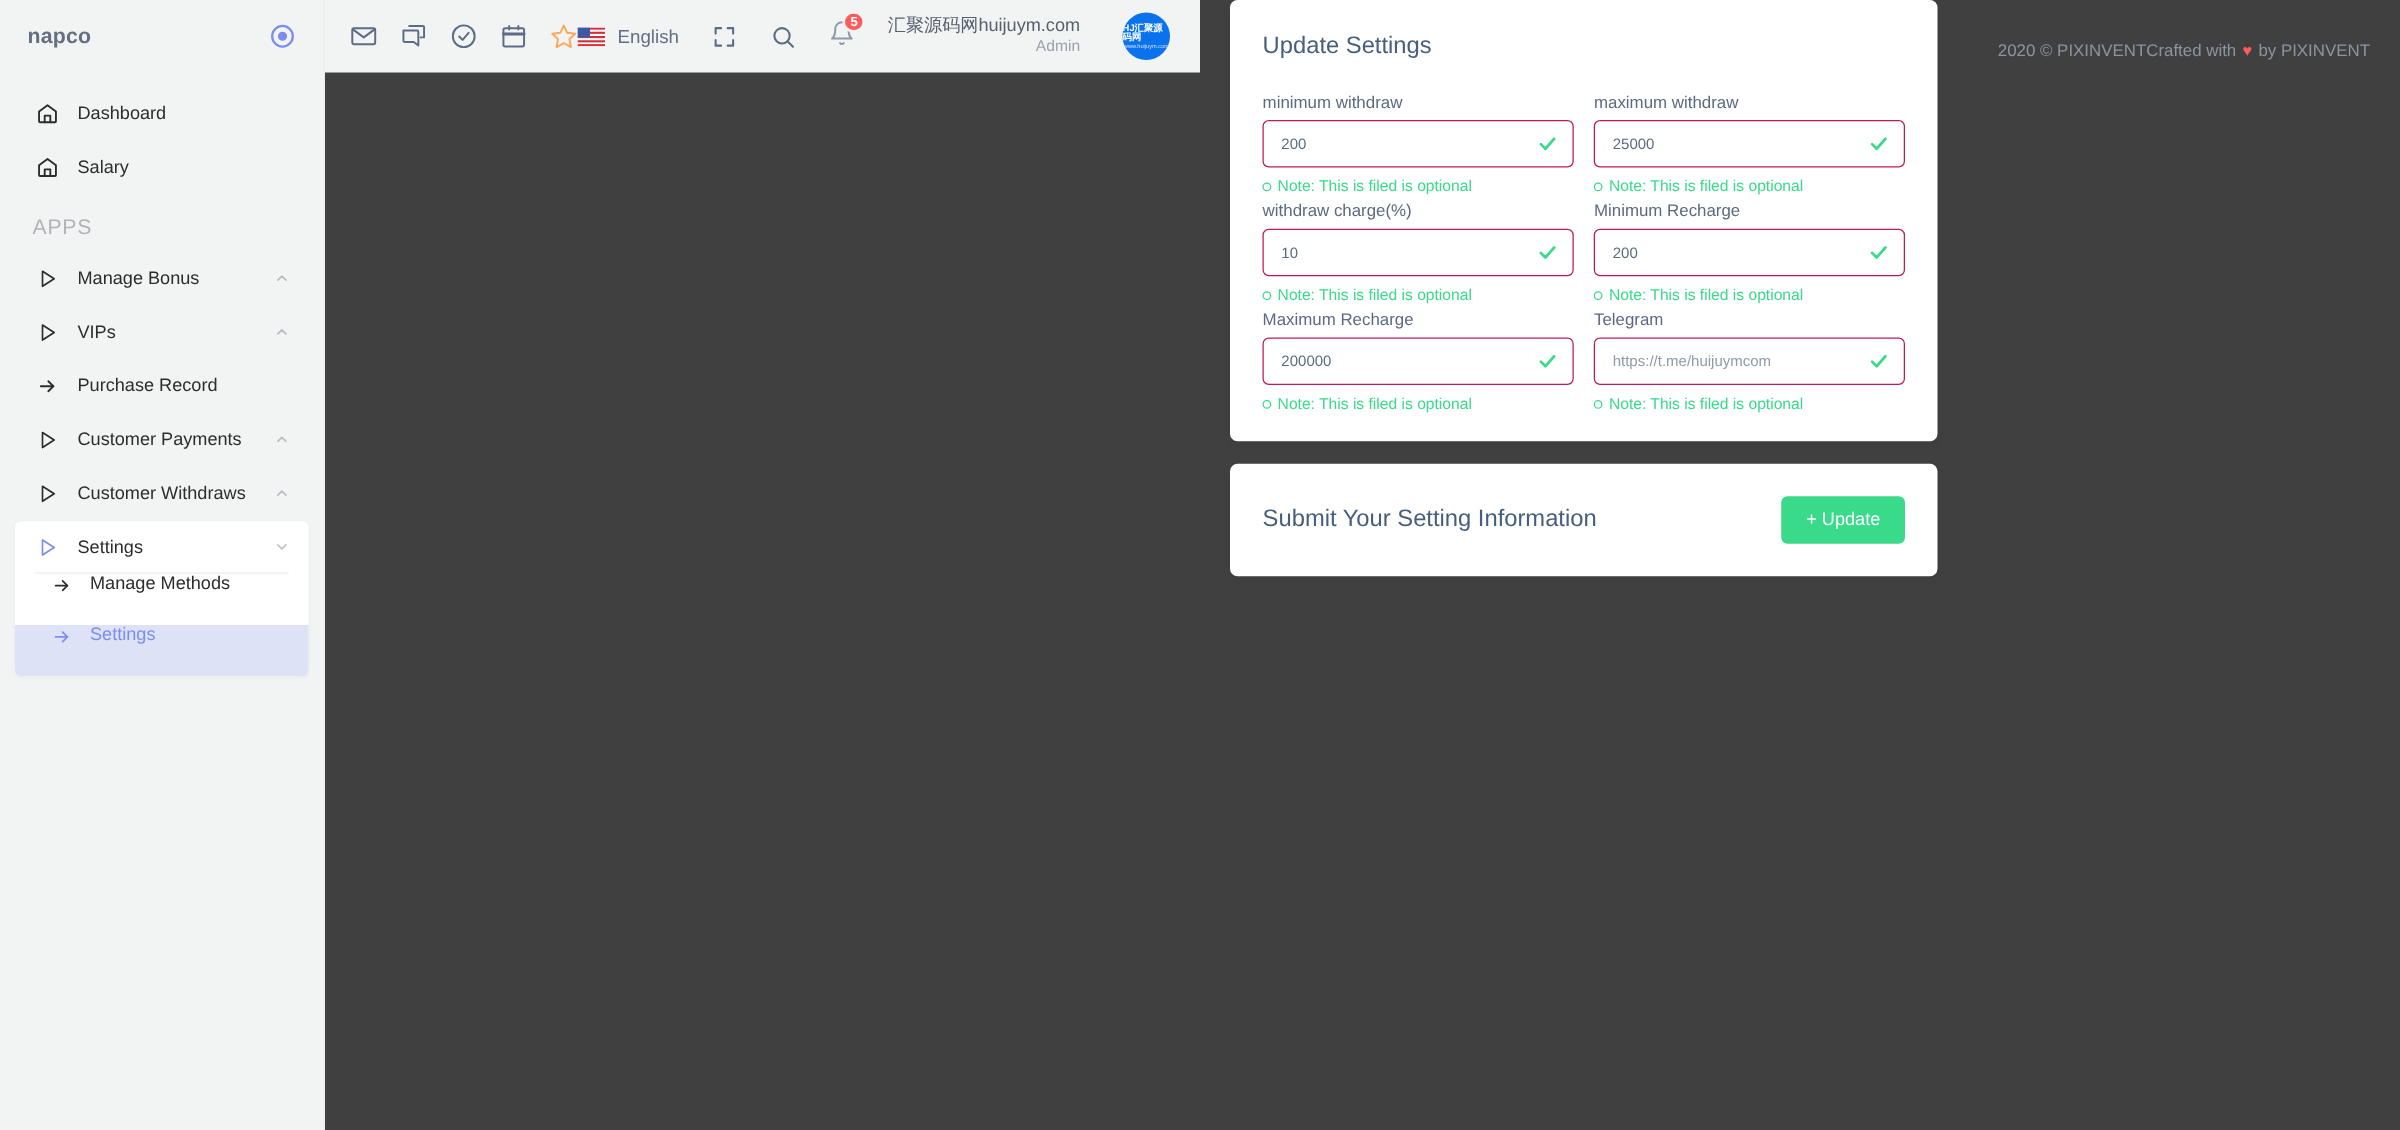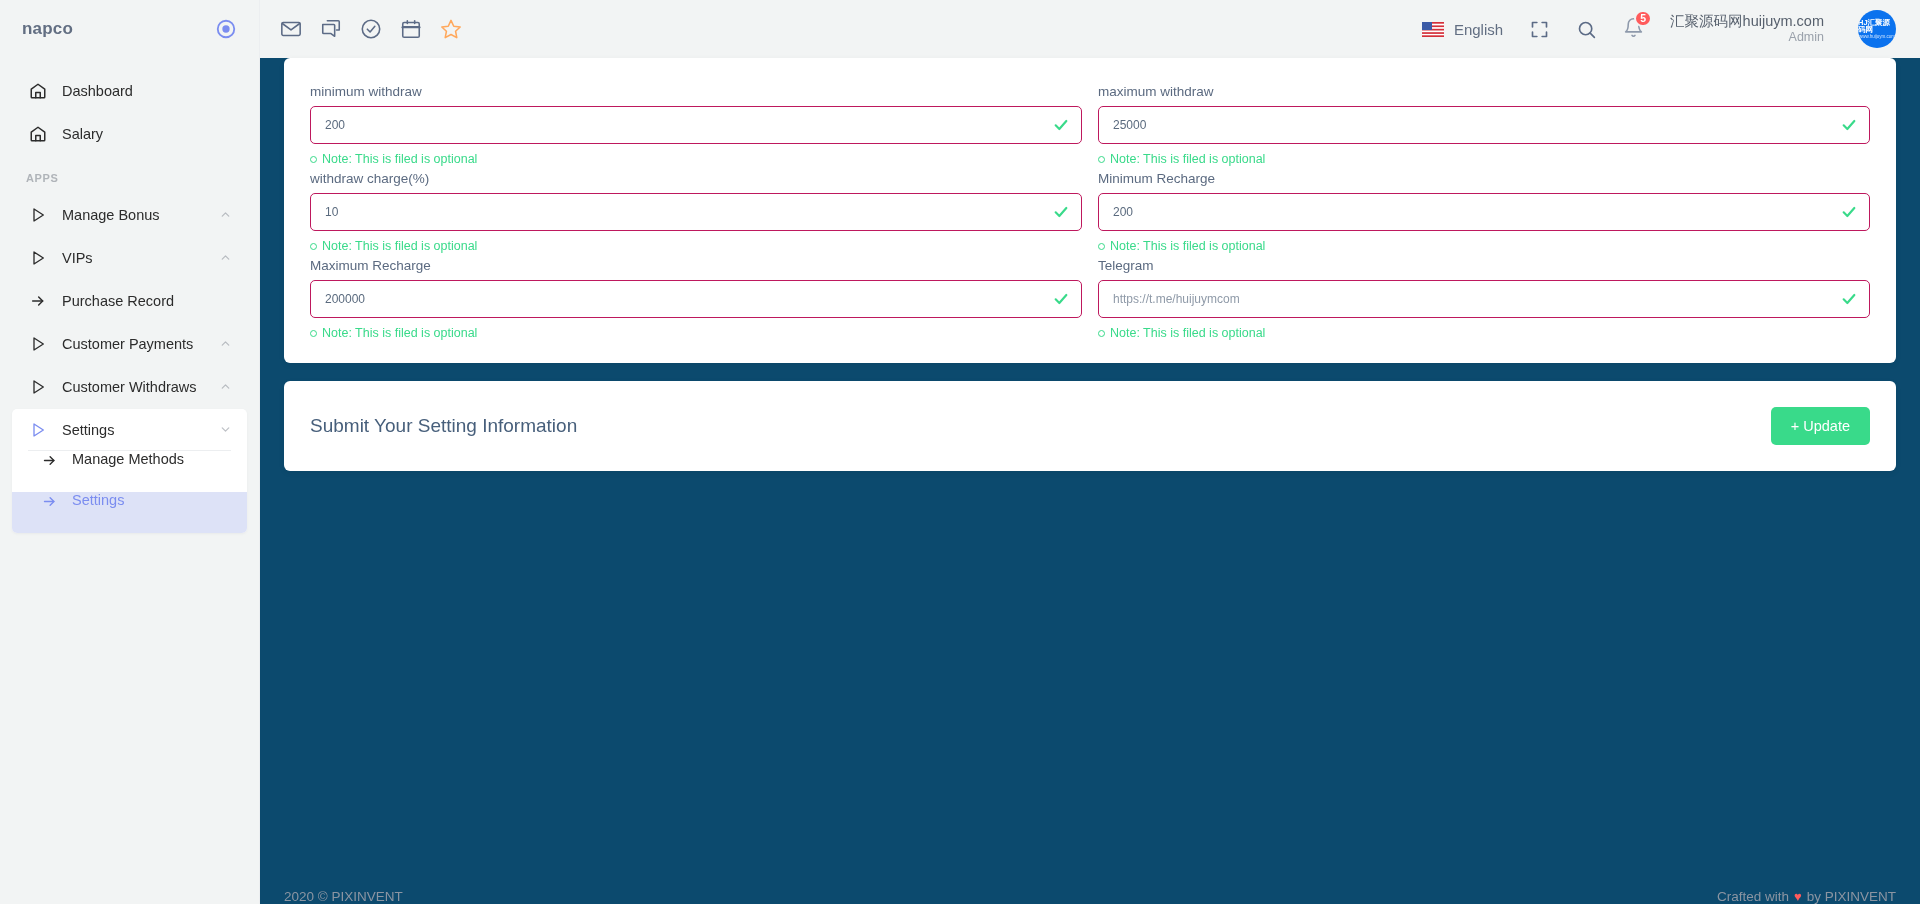--- a/index.html
+++ b/index.html
@@ -44,21 +44,21 @@
   }
   .nav-item .ico {
     width: 20px; height: 20px; flex: 0 0 20px;
     display: flex; align-items: center; justify-content: center;
     margin-right: 14px;
   }
   .nav-item .lbl { flex: 1; white-space: nowrap; }
   .nav-item .chev { width: 14px; height: 14px; opacity: .55; }
 
   .nav-section {
-    font-size: 11px; color: #b0b4b9; font-weight: 700;
+    font-size: 17px; color: #b0b4b9; font-weight: 400;
     letter-spacing: .6px;
     padding: 16px 0 8px 26px;
   }
 
   
   .group {
     margin: 2px 12px;
     background: #ffffff;
     border-radius: 5px;
     box-shadow: 0 1px 3px rgba(0,0,0,.045);
@@ -75,22 +75,22 @@
     width: 18px; height: 18px; flex: 0 0 18px;
     display:flex; align-items:center; justify-content:center;
     margin-right: 14px;
   }
   .sub-item.active { background: #dde2f7; color: #7b8df0; }
   .sub-item.active .ico svg { stroke: #7b8df0; }
 
   
   .main {
     flex: 1; height: 904px;
-    display: flex; flex-direction: column;
-    background: #0c4a6e;
+    display: flex; flex-direction: row;
+    background: #404040;
     position: relative;
   }
   .topbar {
     height: 58px;
     display: flex; align-items: center;
     padding: 0 24px 0 20px;
     background: #f2f4f4;
   }
   .topbar-left { display: flex; align-items: center; gap: 18px; }
   .tb-icon { width: 22px; height: 22px; cursor: pointer; display:block; }
@@ -433,20 +433,21 @@
         <div class="avatar">
           <span class="avatar-t1">HJ汇聚源码网</span>
           <span class="avatar-t2">www.huijuym.com</span>
         </div>
       </div>
     </header>
 
     <div class="content">
 
       <section class="card">
+        <h2 class="card-title">Update Settings</h2>
 
         <div class="form-grid">
 
           <div class="field">
             <label class="field-label">minimum withdraw</label>
             <div class="input-wrap">
               <input class="input" type="text" value="200" style="">
               <span class="check-ico">
                 <svg width="16" height="16" viewBox="0 0 24 24" fill="none" stroke="#39da8a" stroke-width="3.2" stroke-linecap="round" stroke-linejoin="round">
                     <polyline points="4 12.5 9.5 18 20 6"></polyline>

